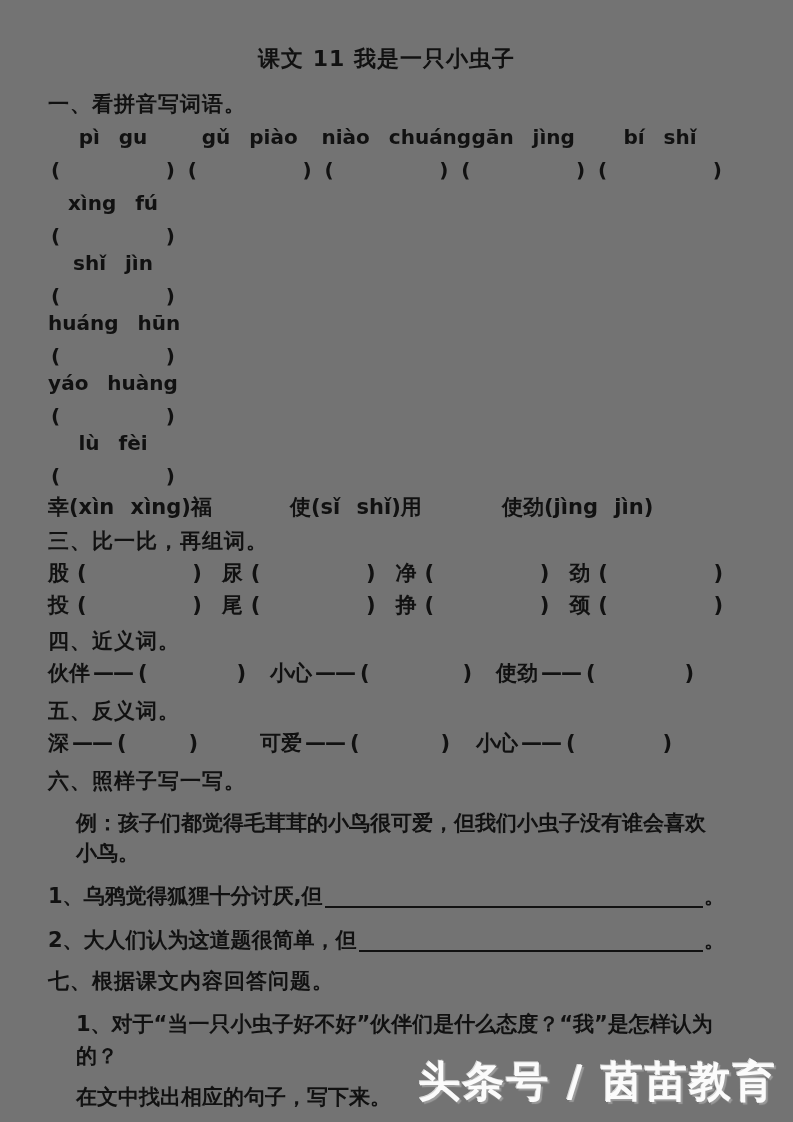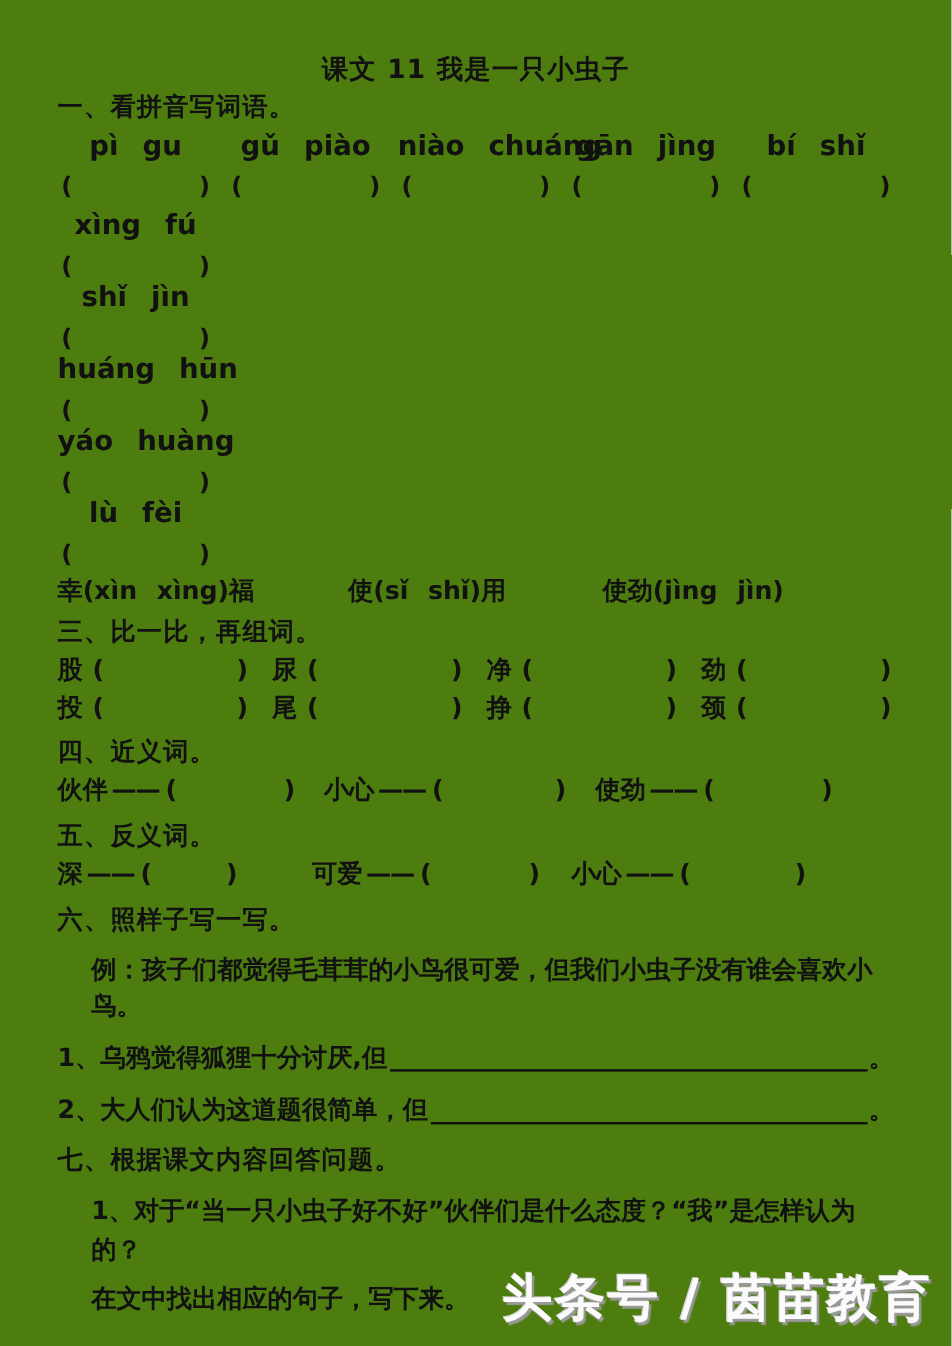--- a/index.html
+++ b/index.html
@@ -1,36 +1,36 @@
 <!DOCTYPE html>
 <html><head>
 <meta charset="utf-8">
 <style>
   html,body { margin:0; padding:0; background:#ffffff; }
   .page {
     position:relative;
     width:793px; height:1122px;
     box-sizing:border-box;
-    padding:44px 48px 0 48px;
-    background:#4d7c0f;
+    padding:44px 68px 0 48px;
+    background:#737373;
     color:#111111;
     font-family:"DejaVu Sans","Liberation Sans",sans-serif;
     font-weight:700;
     overflow:hidden;
   }
   .title { text-align:center; font-size:22px; line-height:30px; letter-spacing:1px; }
   .h  { font-size:21px; line-height:30px; letter-spacing:1px; }
   .row { font-size:21px; line-height:30px;margin-left:28px; }
 
   
   .py-row { display:flex; justify-content:space-between; }
   .py-row.first { margin-top:5px; }
   .py-row.second { margin-top:6px;flex-direction:column; }
   .py-col { width:130px; display:flex; flex-direction:column; }
-  .py { text-align:center; font-size:23px; line-height:26px; word-spacing:12px; white-space:nowrap; }
+  .py { text-align:center; font-size:20px; line-height:26px; word-spacing:12px; white-space:nowrap; }
   .py-blank { margin-top:6px; display:flex; justify-content:space-between; font-size:20px; line-height:28px; padding:0 3px; }
 
   
   .read-row { display:grid; grid-template-columns:242px 212px auto; font-size:21px; line-height:30px; word-spacing:9px; white-space:nowrap; }
   .read-row.first { margin-top:6px; }
   .read-row.second { margin-top:2px; }
 
   
   .zuci-row { display:grid; grid-template-columns:repeat(4,1fr); column-gap:18px; font-size:21px; line-height:30px; margin-top:2px; }
   .zc { display:flex; }
@@ -49,21 +49,21 @@
   .f-c { width:198px; }
 
   
   .fill-row { display:flex; align-items:flex-end; font-size:21px; line-height:32px; white-space:nowrap; }
   .fill { flex:1; border-bottom:2px solid #111; margin:0 1px 4px 2px; }
 
   
   .ansline { border-bottom:2px solid #111; }
 
   .mt4{margin-top:4px;} .mt6{margin-top:6px;} .mt8{margin-top:8px;}
-  .mt10{margin-top:10px;} .mt12{margin-top:12px;} .mt15{} .mt16{margin-top:16px;}
+  .mt10{margin-top:10px;} .mt12{margin-top:12px;} .mt15{margin-top:15px;} .mt16{margin-top:16px;}
 
   .watermark {
     position:absolute; right:16px; bottom:12px;
     font-size:42px; font-weight:700; letter-spacing:2px;
     color:#fbfbfb;
     text-shadow:2px 2px 1px #9a9a9a, -1px -1px 0 #d8d8d8;
     white-space:nowrap;
   }
 </style>
 </head>

